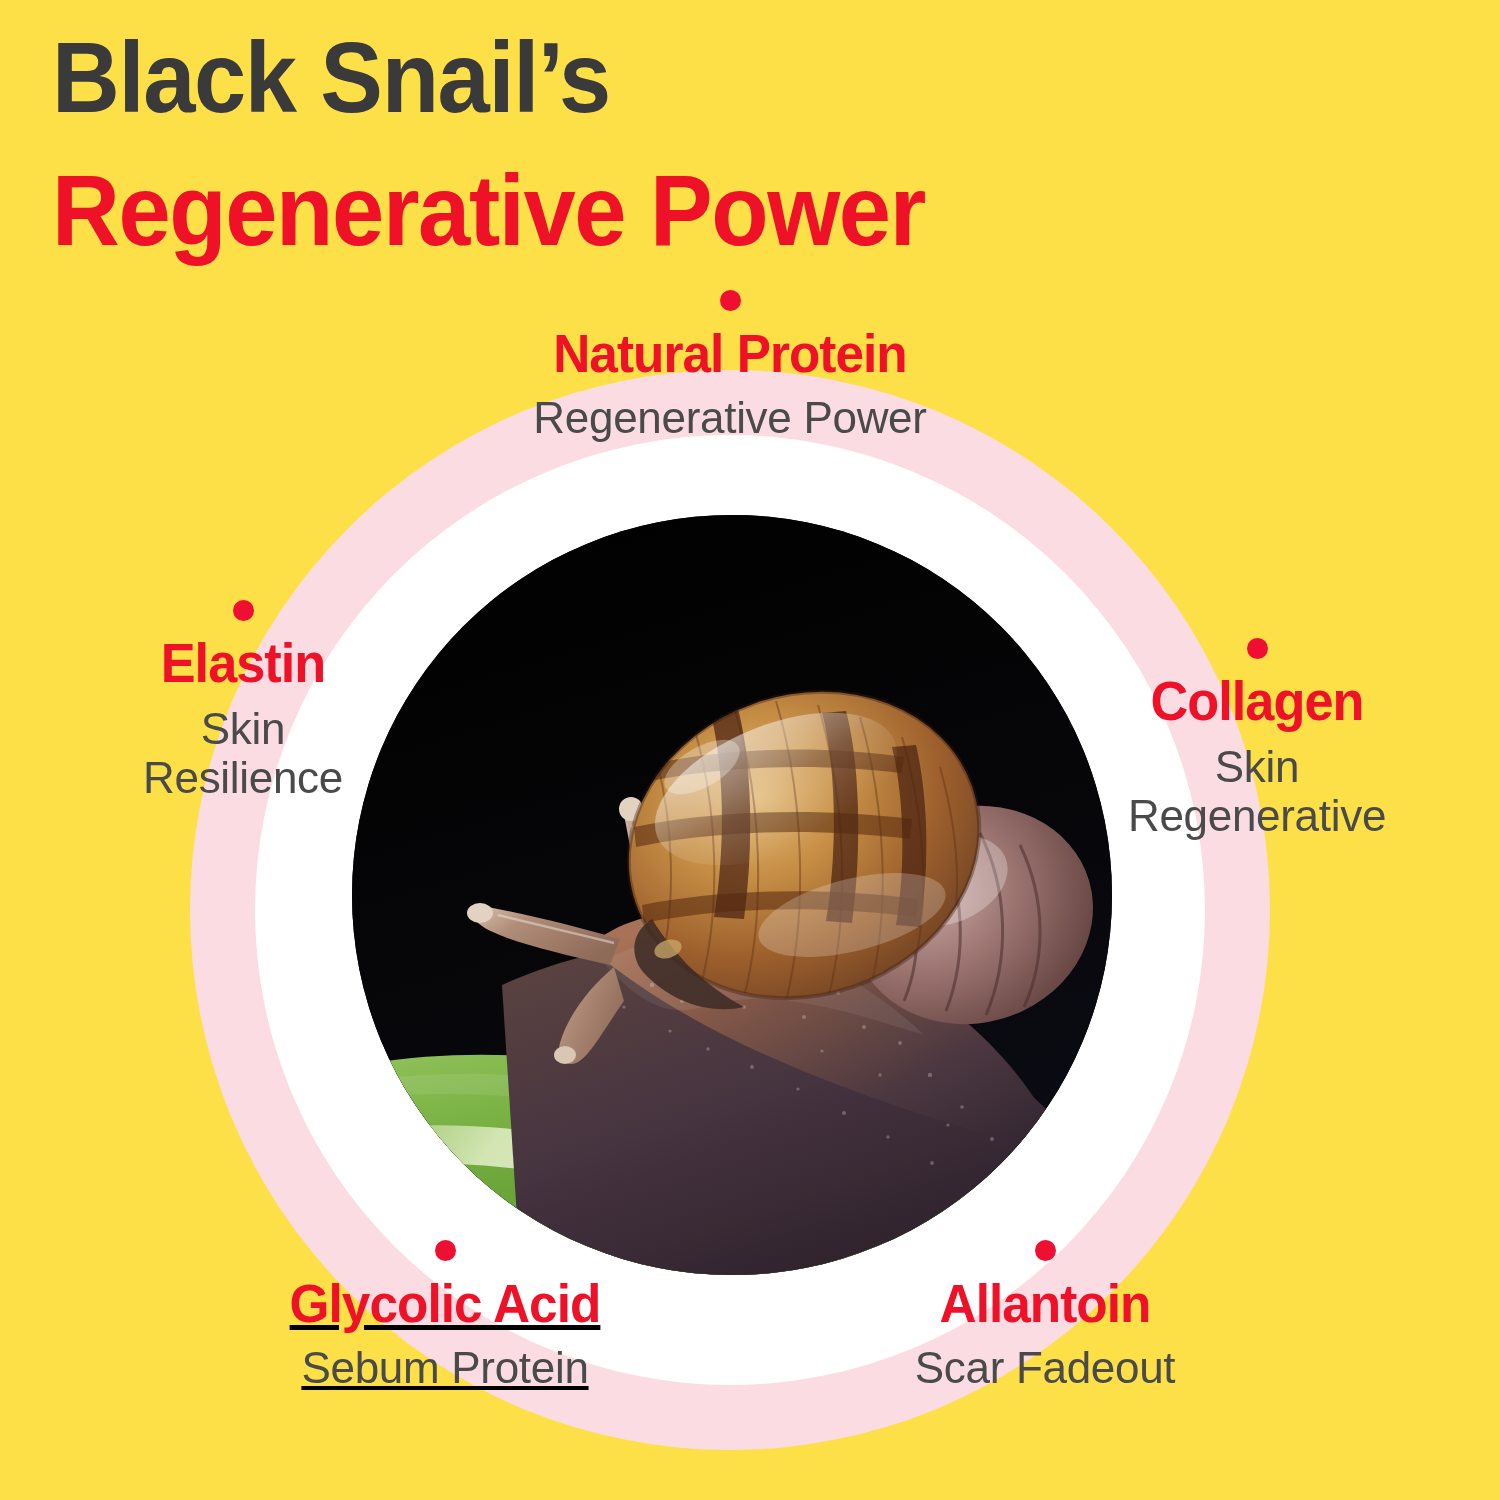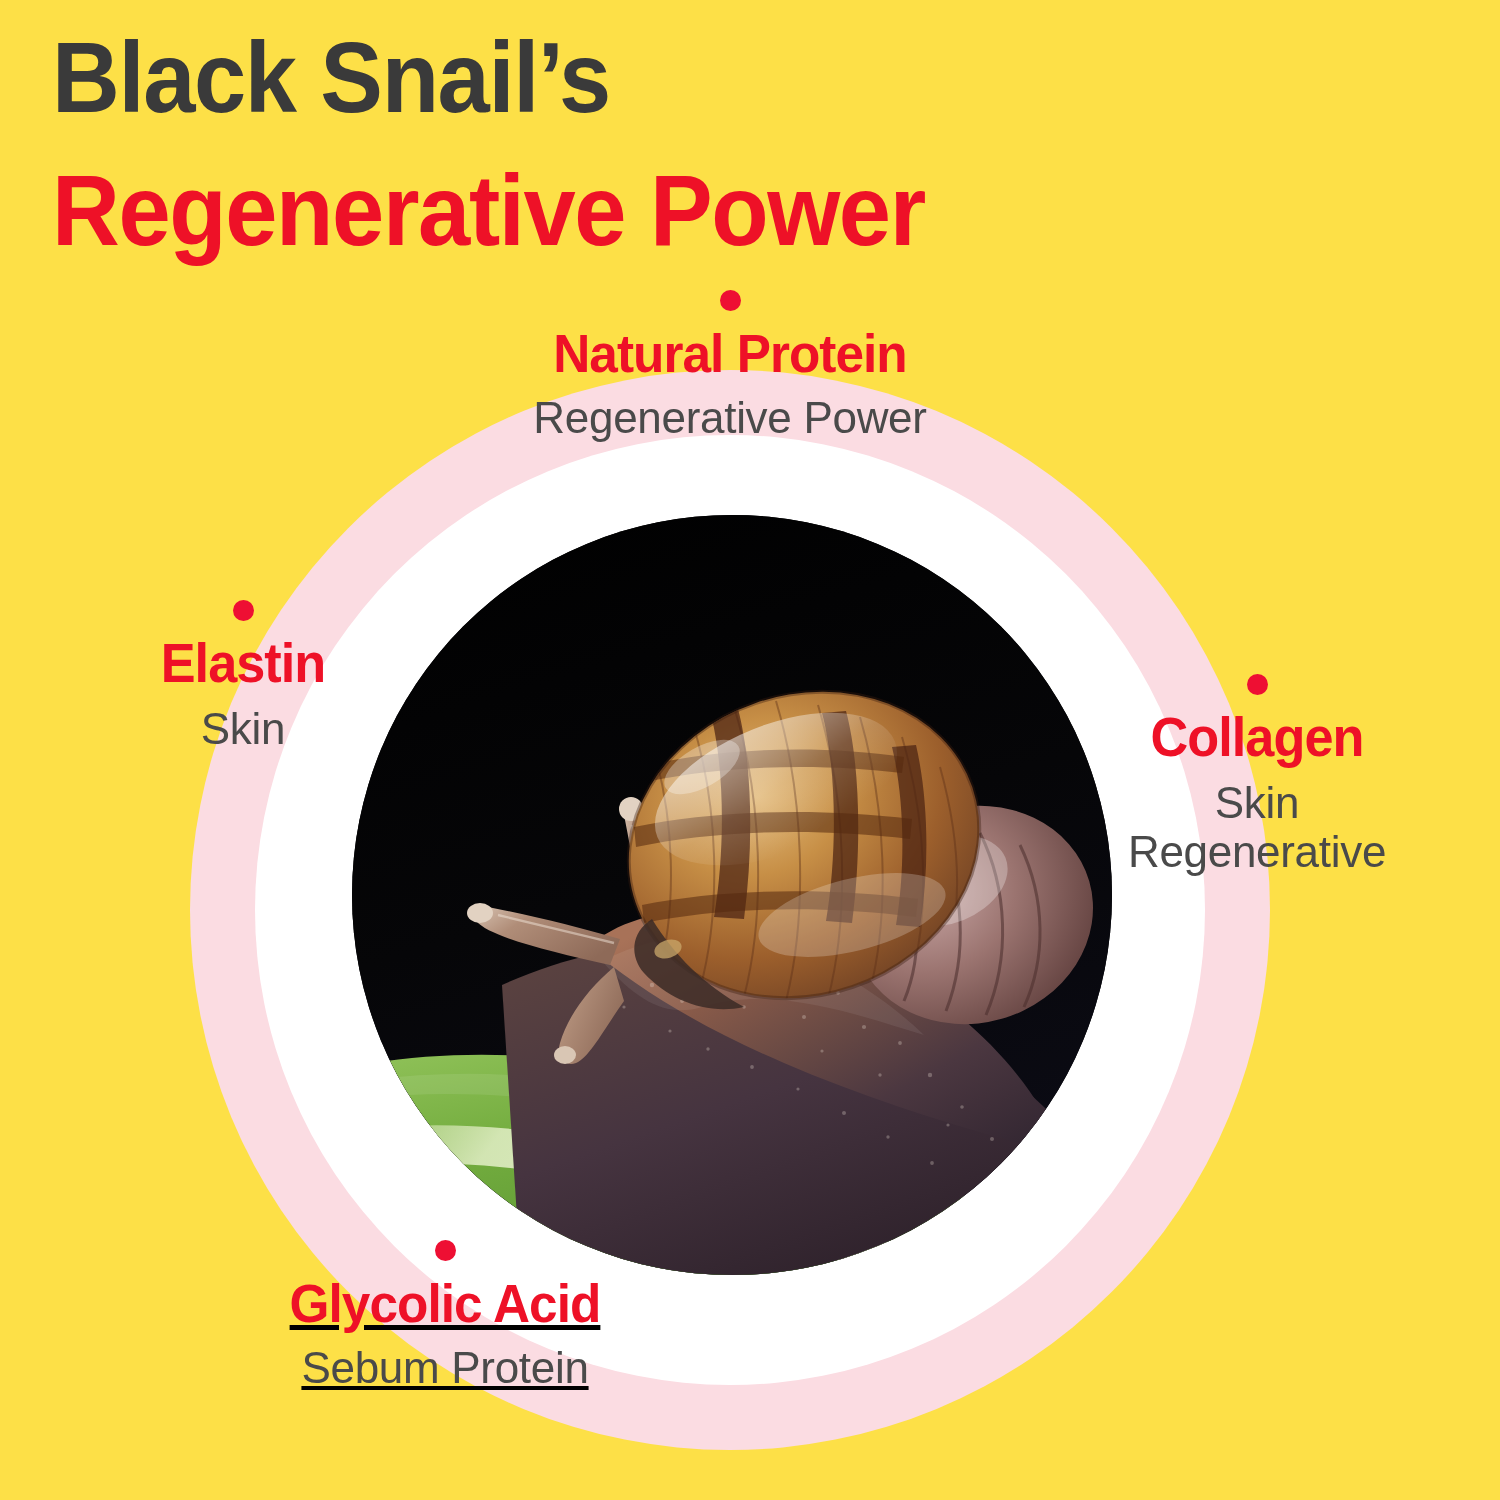--- a/index.html
+++ b/index.html
@@ -100,21 +100,21 @@
     font-size: 44px;
     color: #4a4a4a;
     font-weight: normal;
     line-height: 1.12;
     margin-top: 12px;
     letter-spacing: -0.3px;
   }
 
   #callout-top    { left: 455px;  top: 290px;  width: 550px; }
   #callout-left   { left: 78px;   top: 600px;  width: 330px; }
-  #callout-right  { left: 1082px; top: 674px;  width: 350px; }
+  #callout-right  { left: 1082px; top: 638px;  width: 350px; }
   #callout-bleft  { left: 220px;  top: 1240px; width: 450px; text-decoration: underline; }
   #callout-bright { left: 845px;  top: 1240px; width: 400px; }
 
   #callout-left .c-title,
   #callout-right .c-title { font-size: 55px; }
 </style>
 </head>
 <body>
 
 <div id="stage">
@@ -300,32 +300,38 @@
     <div class="dot"></div>
     <div class="c-title">Natural Protein</div>
     <div class="c-sub">Regenerative Power</div>
   </div>
 
   <div class="callout" id="callout-left">
     <div class="dot"></div>
     <div class="c-title">Elastin</div>
     <div class="c-sub">
       <div>Skin</div>
+      <div>Resilience</div>
     </div>
   </div>
 
   <div class="callout" id="callout-right">
     <div class="dot"></div>
     <div class="c-title">Collagen</div>
     <div class="c-sub">
       <div>Skin</div>
       <div>Regenerative</div>
     </div>
   </div>
 
   <div class="callout" id="callout-bleft">
     <div class="dot"></div>
     <div class="c-title">Glycolic Acid</div>
     <div class="c-sub">Sebum Protein</div>
   </div>
 
+  <div class="callout" id="callout-bright">
+    <div class="dot"></div>
+    <div class="c-title">Allantoin</div>
+    <div class="c-sub">Scar Fadeout</div>
+  </div>
 
 </div>
 
 </body></html>

